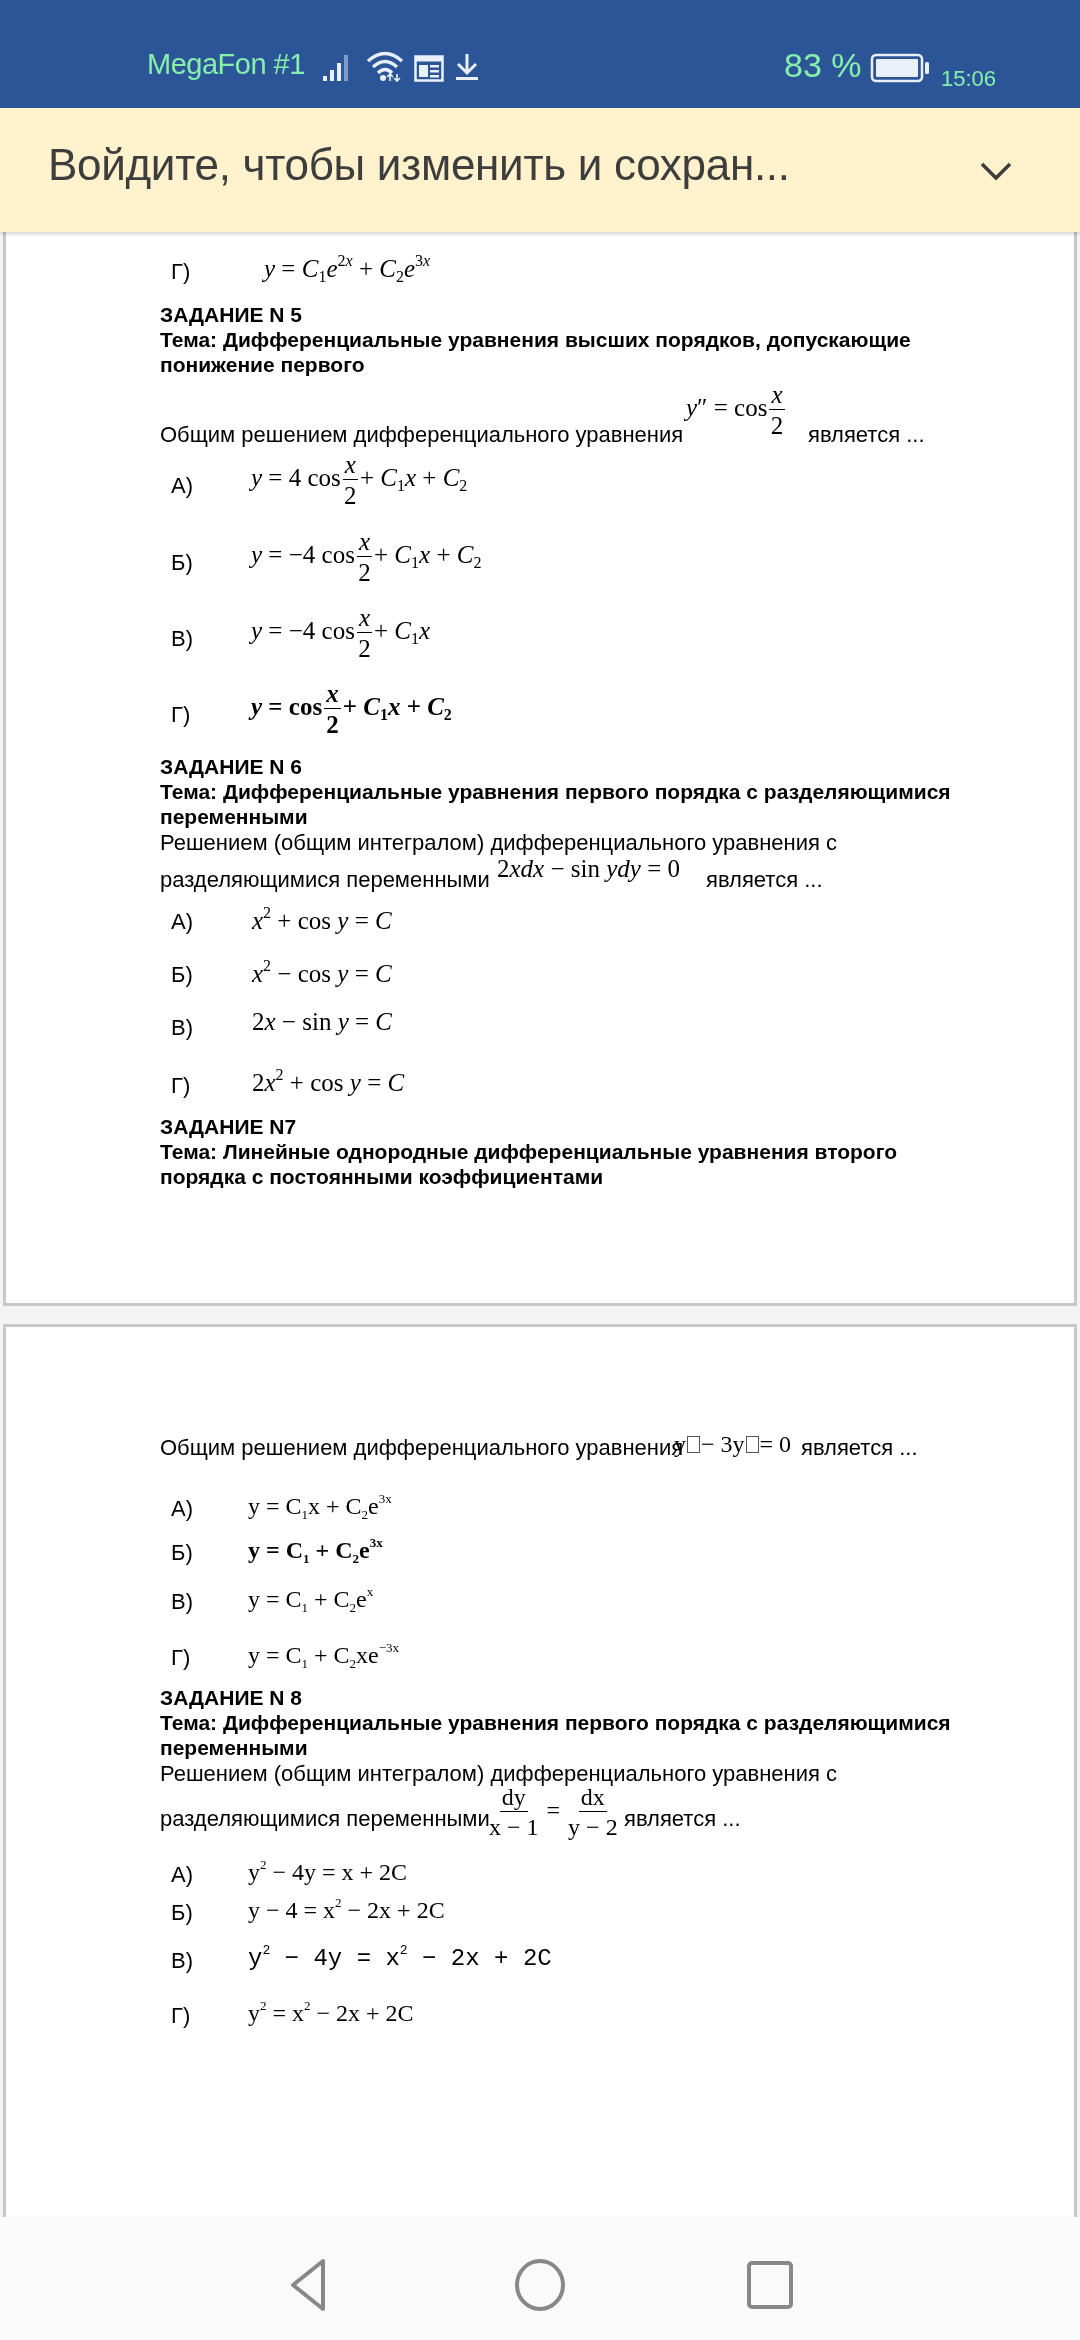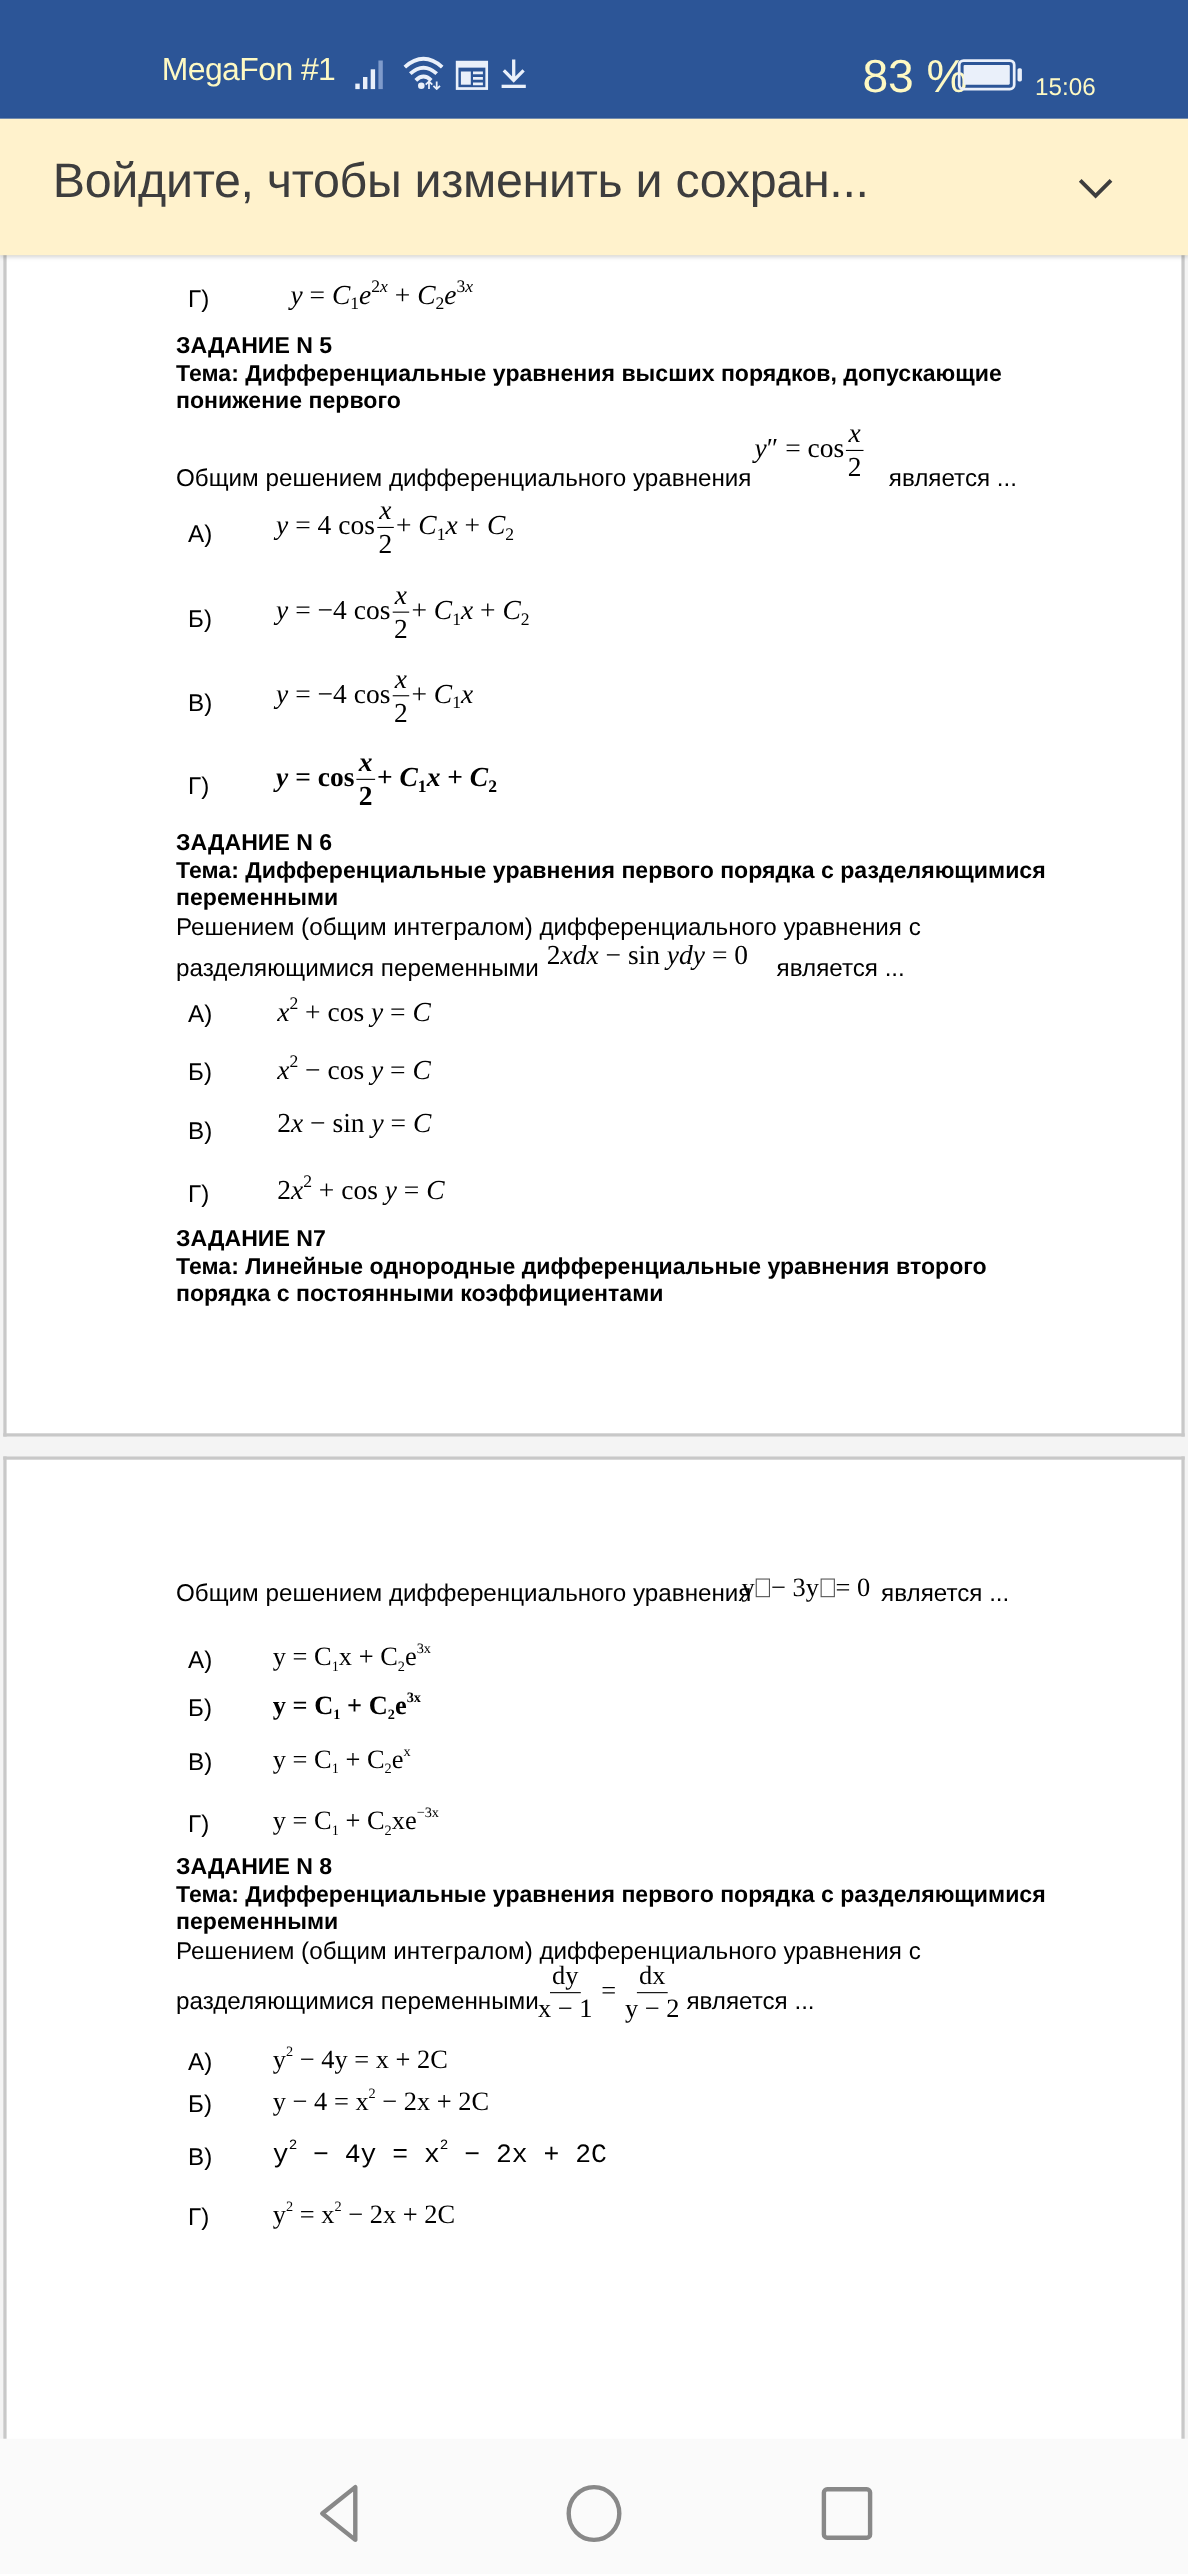--- a/index.html
+++ b/index.html
@@ -1,23 +1,23 @@
 <!DOCTYPE html>
 <html><head>
 <meta charset="utf-8">
 <style>
   * { box-sizing: border-box; margin: 0; padding: 0; }
   html, body { width: 1080px; height: 2340px; overflow: hidden; background: #f4f4f4; }
   body { position: relative; font-family: "Liberation Sans", sans-serif; color: #000; }
 
   
-  .status-bar { position: absolute; left: 0; top: 0; width: 1080px; height: 108px; background: #2c5597; color: #fef9c3; }
+  .status-bar { position: absolute; left: 0; top: 0; width: 1080px; height: 108px; background: #2c5597; color: #86efac; }
   .status-bar .carrier { position: absolute; left: 147px; top: 48px; font-size: 29px; font-family: "Liberation Sans", sans-serif; letter-spacing: -0.5px; }
   .status-bar .icons-left { position: absolute; left: 322px; top: 50px; height: 32px; display: flex; align-items: flex-end; gap: 10px; }
-  .status-bar .battery-pct { position: absolute; left: 784px; top: 46px; font-size: 42px; }
+  .status-bar .battery-pct { position: absolute; left: 784px; top: 46px; font-size: 34px; }
   .status-bar .battery { position: absolute; left: 870px; top: 53px; }
   .status-bar .clock { position: absolute; left: 941px; top: 46px; font-size: 22px; margin-top: 20px; }
 
   
   .banner { position: absolute; left: 0; top: 108px; width: 1080px; height: 124px; background: #fff2cc; box-shadow: 0 2px 4px rgba(0,0,0,0.18); z-index: 5; }
   .banner .banner-text { position: absolute; left: 48px; top: 32px; font-size: 44px; color: #3d3d3d; letter-spacing: -0.3px; }
   .banner .chevron { position: absolute; left: 978px; top: 48px; width: 36px; height: 30px; cursor: pointer; }
 
   
   .page { position: absolute; left: 3px; width: 1074px; background: #fff; border: 3px solid #c8c8c8; }

